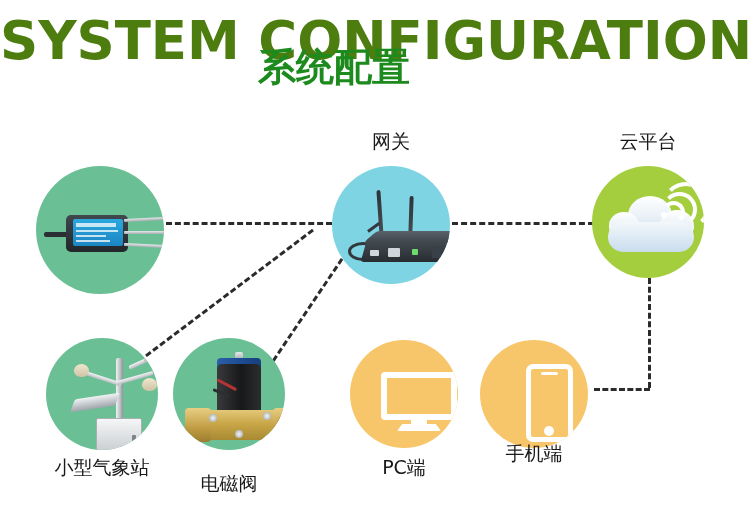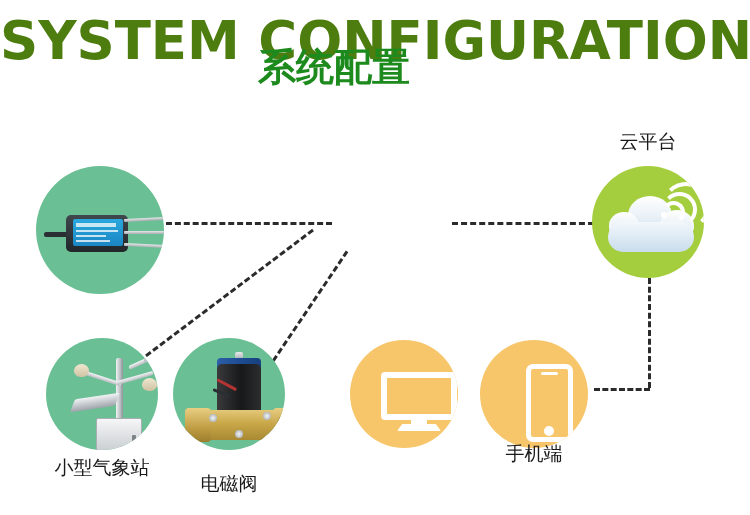--- a/index.html
+++ b/index.html
@@ -307,20 +307,37 @@
           <i style="top:16px; width:30px;"></i>
           <i style="top:21px; width:34px;"></i>
         </div>
         <div class="prong" style="left:80px; top:13px; width:52px; transform:rotate(-3deg);"></div>
         <div class="prong" style="left:80px; top:25px; width:54px; transform:rotate(0deg);"></div>
         <div class="prong" style="left:80px; top:37px; width:52px; transform:rotate(3deg);"></div>
       </div>
     </div>
   </div>
 
+  <div class="node" style="left:330px; top:132px; width:122px; height:152px;">
+    <div class="node-label" style="left:-10px; top:0px; width:142px;">网关</div>
+    <div class="circle" style="left:2px; top:34px; width:118px; height:118px; background:#7FD4E3;">
+      <div class="gw-wrap">
+        <div class="gw-ant" style="left:38px; top:4px; height:52px; transform:rotate(-4deg);"></div>
+        <div class="gw-ant" style="left:66px; top:10px; height:48px; transform:rotate(2deg);"></div>
+        <div class="gw-mag"></div>
+        <div class="gw-mag-stem"></div>
+        <div class="gw-top"></div>
+        <div class="gw-body"></div>
+        <div class="gw-port" style="left:46px; top:62px; width:12px; height:9px;"></div>
+        <div class="gw-port" style="left:28px; top:64px; width:9px; height:6px;"></div>
+        <div class="gw-port" style="left:70px; top:63px; width:6px; height:6px; background:#6ddc6d;"></div>
+        <div class="gw-port" style="left:90px; top:60px; width:9px; height:12px; background:#3a4047;"></div>
+      </div>
+    </div>
+  </div>
 
   <div class="node" style="left:40px; top:338px; width:124px; height:146px;">
     <div class="circle" style="left:6px; top:0; width:112px; height:112px; background:#6BBF94;">
       <div class="ws-wrap">
         <div class="ws-mast"></div>
         <div class="ws-arm" style="left:12px; top:26px; width:42px; transform:rotate(18deg);"></div>
         <div class="ws-arm" style="left:48px; top:26px; width:38px; transform:rotate(-16deg);"></div>
         <div class="ws-cup" style="left:6px; top:14px;"></div>
         <div class="ws-cup" style="left:74px; top:28px;"></div>
         <div class="ws-vane">
@@ -373,20 +390,21 @@
   </div>
 
   <div class="node" style="left:350px; top:340px; width:108px; height:142px;">
     <div class="circle" style="left:0; top:0; width:108px; height:108px; background:#F8C66A;">
       <div class="pc-glyph">
         <div class="pc-screen"></div>
         <div class="pc-neck"></div>
         <div class="pc-foot"></div>
       </div>
     </div>
+    <div class="node-label" style="left:-12px; top:118px; width:132px;">PC端</div>
   </div>
 
   <div class="node" style="left:480px; top:340px; width:108px; height:142px;">
     <div class="circle" style="left:0; top:0; width:108px; height:108px; background:#F8C66A;">
       <div class="ph-glyph">
         <div class="ph-body"></div>
         <div class="ph-speaker"></div>
         <div class="ph-home"></div>
       </div>
     </div>

